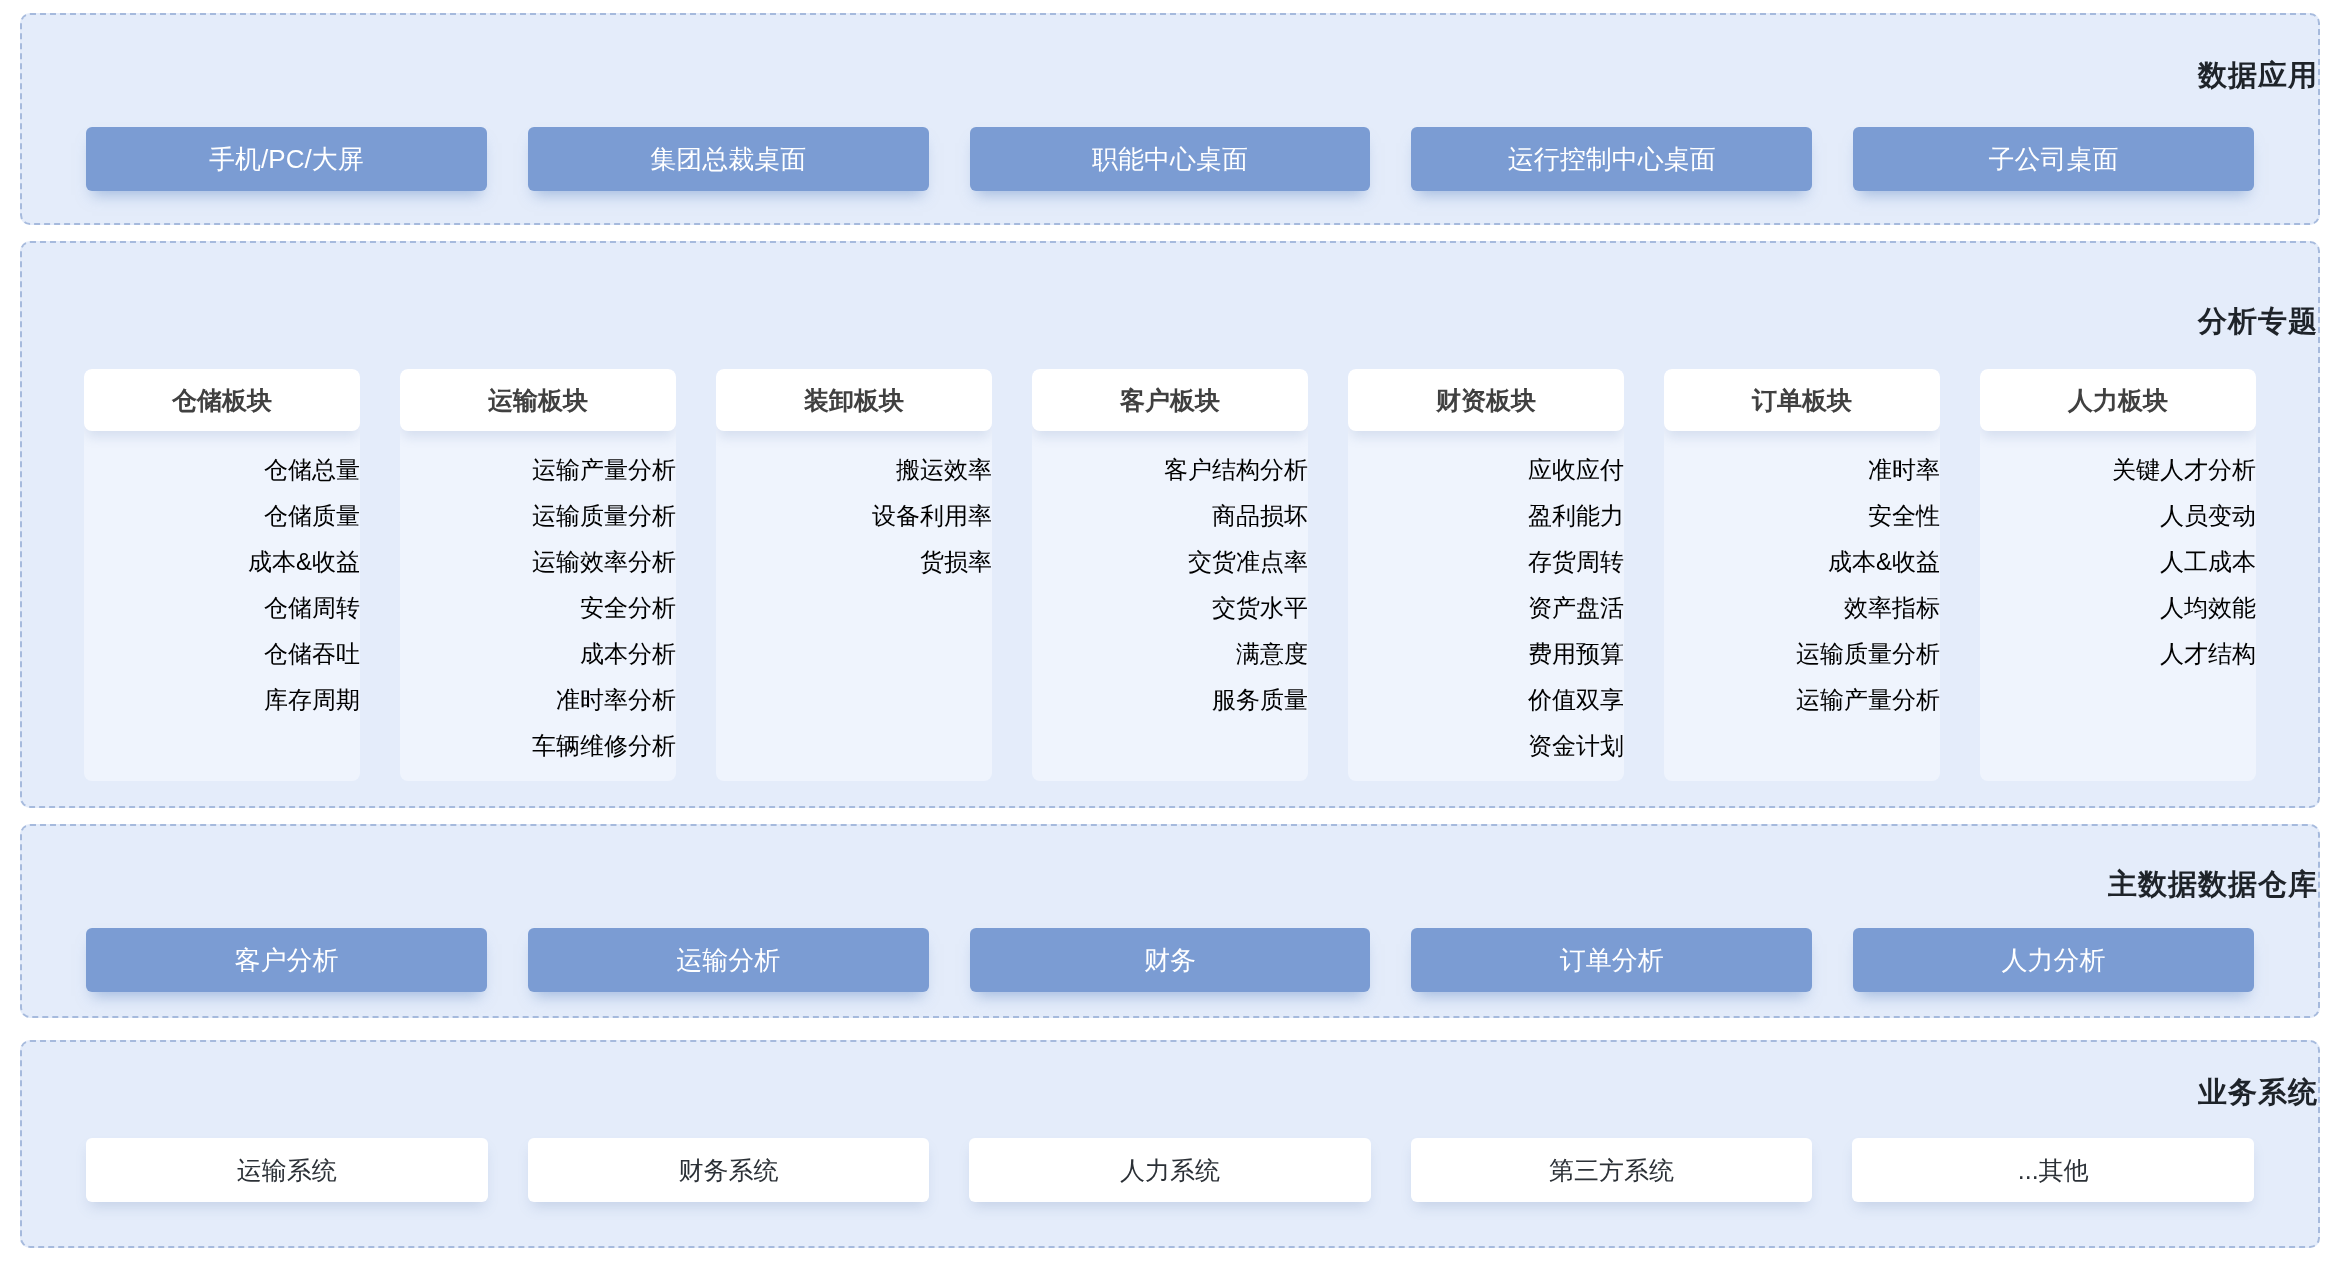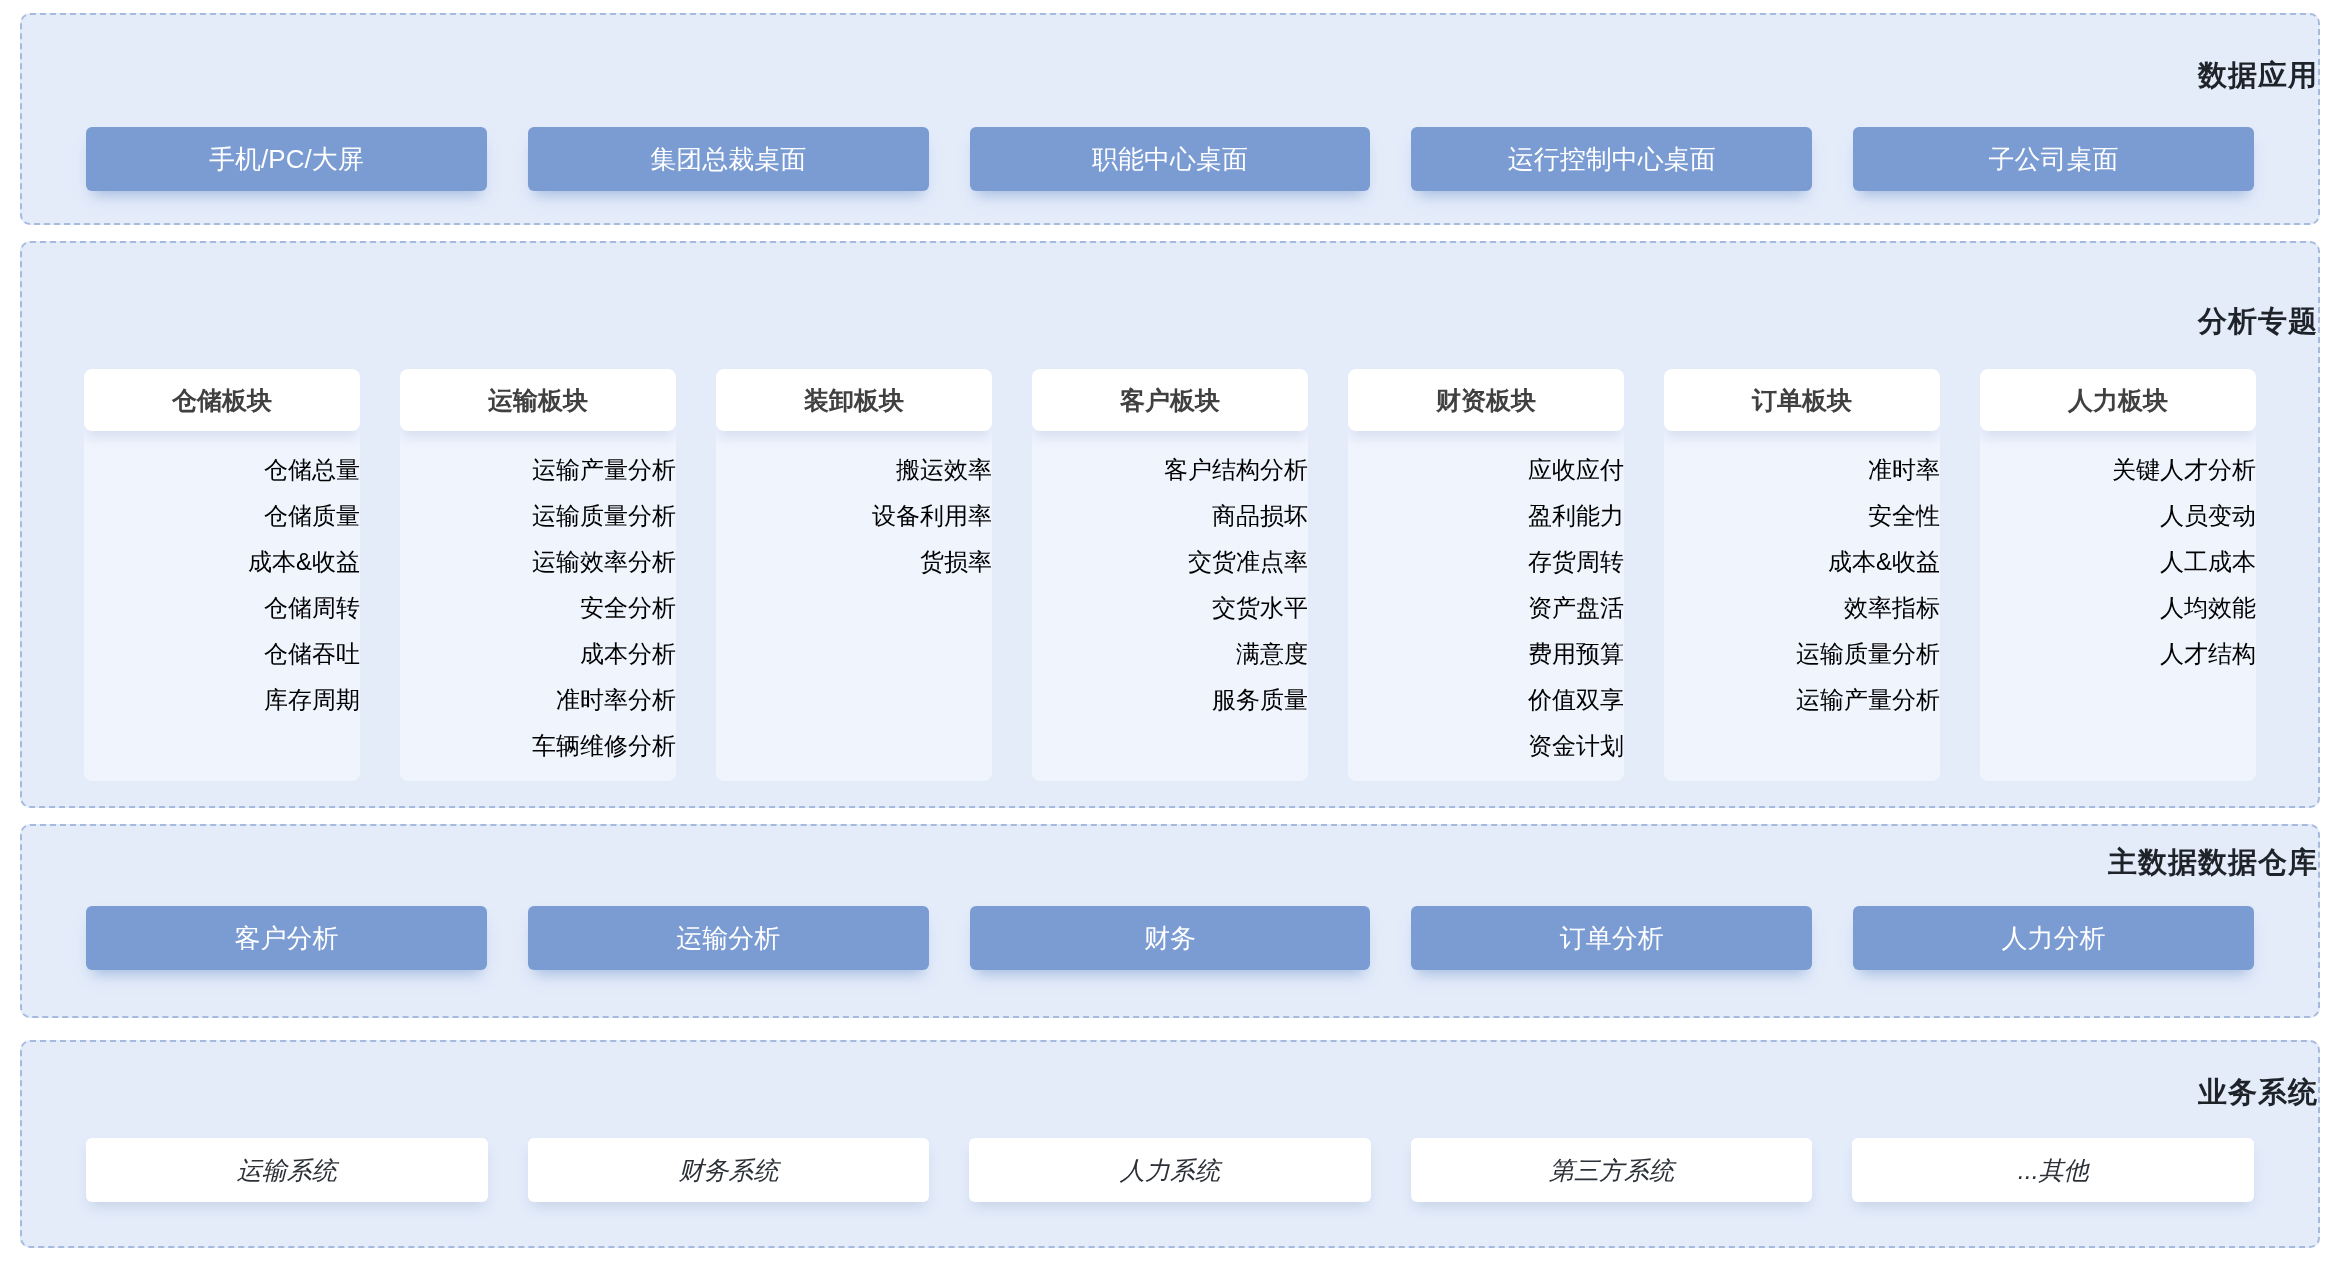--- a/index.html
+++ b/index.html
@@ -21,21 +21,21 @@
     font-size:29px;line-height:36px;font-weight:700;color:#1e2329;
     letter-spacing:1px;
   }
   
   .s1{height:212px;padding-top:42px;}
   .s1 .panel-title{margin-bottom:34px;}
   
   .s2{height:567px;padding-top:60px;}
   .s2 .panel-title{margin-bottom:30px;}
   
-  .s3{height:194px;padding-top:18px;}
+  .s3{height:194px;padding-top:40px;}
   .s3 .panel-title{margin-bottom:26px;}
   
   .s4{height:208px;padding-top:32px;margin-bottom:0;}
   .s4 .panel-title{margin-bottom:28px;}
 
   .btn-row{display:flex;gap:41px;padding:0 64px;}
   .blue-btn{
     flex:1;height:64px;
     background:#7b9cd3;border-radius:6px;
     color:#ffffff;font-size:26px;
@@ -44,21 +44,20 @@
     white-space:nowrap;
   }
   .card-row{display:flex;gap:40px;padding:0 64px;}
   .white-card{
     flex:1;height:64px;
     background:#ffffff;border-radius:6px;
     color:#2b3036;font-size:25px;
     display:flex;align-items:center;justify-content:center;
     box-shadow:0 8px 14px -4px rgba(100,128,175,.25);
     white-space:nowrap;
-    font-style:italic;
   }
 
   .col-row{display:flex;gap:40px;padding:0 62px;align-items:flex-start;}
   .column{
     flex:1;height:412px;
     background:#eff4fd;border-radius:8px;
     overflow:hidden;
   }
   .col-header{
     height:62px;background:#ffffff;border-radius:8px;

